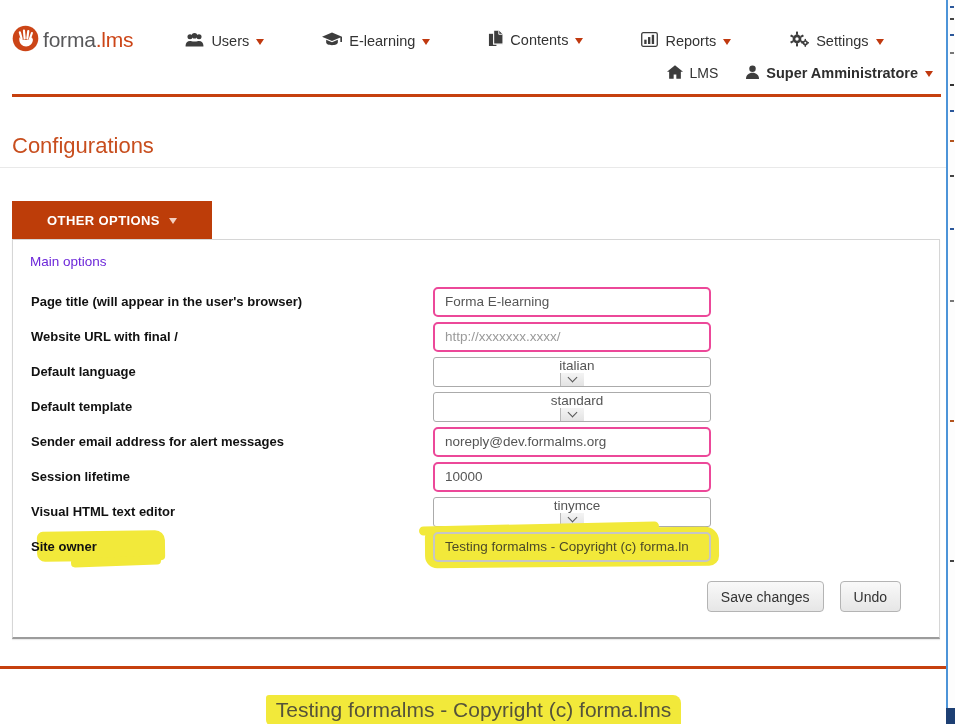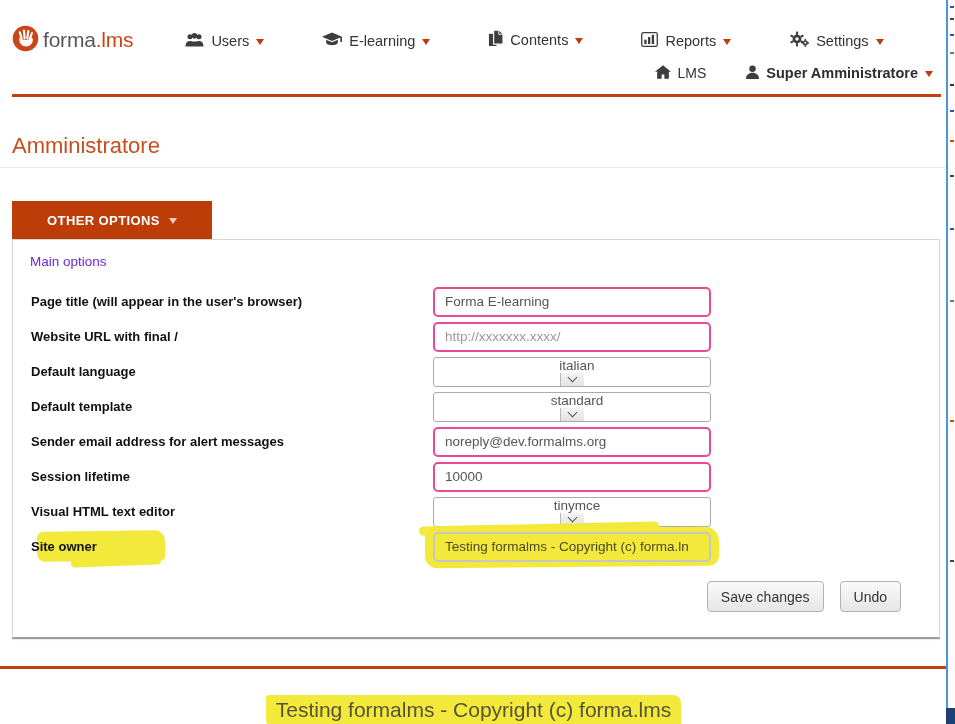--- a/index.html
+++ b/index.html
@@ -12,21 +12,21 @@
   .nav-row1 { display:flex; align-items:center; height:32px; }
   .logo { display:flex; align-items:center; gap:4px; cursor:pointer; }
   .logo-text { font-size:21px; letter-spacing:-0.2px; }
   .logo-text .p1 { color:#58585a; }
   .logo-text .p2 { color:#cc4517; }
   .menu { display:flex; align-items:flex-end; margin-left:52px; gap:58px; }
   .menu-item { display:flex; align-items:center; gap:7px; font-size:14.5px; color:#333; cursor:pointer; }
   .menu-item svg { flex:none; }
   .caret { width:0; height:0; border-left:4.5px solid transparent; border-right:4.5px solid transparent;
     border-top:6px solid #c0390f; margin-top:2px; }
-  .nav-row2 { display:flex; justify-content:flex-end; align-items:center; gap:40px; height:34px; padding-right:8px; }
+  .nav-row2 { display:flex; justify-content:flex-end; align-items:center; gap:28px; height:34px; padding-right:8px; }
   .lms-link { display:flex; align-items:center; gap:6px; font-size:14px; color:#333; cursor:pointer; }
   .user-link { display:flex; align-items:center; gap:7px; font-size:14.5px; font-weight:bold; color:#2e2e2e; cursor:pointer; }
   .topbar-border { height:3px; background:#c6400e; margin-top:4px; }
   .iconink { fill:#3d3d3d; }
 
   
   .page-title { color:#c84e1e; font-size:22px; font-weight:400; margin:36px 0 0 12px; }
   .title-hairline { border-bottom:1px solid #e9e9e9; margin-top:8px; width:947px; }
 
   
@@ -206,21 +206,21 @@
           <path d="M0 15c0-4.1 3-6.6 7-6.6s7 2.5 7 6.6z"></path>
         </svg>
       </span>
       <span>Super Amministratore</span>
       <span class="caret"></span>
     </div>
   </div>
   <div class="topbar-border"></div>
 </div>
 
-<h1 class="page-title">Amministratore</h1>
+<h1 class="page-title">Configurations</h1>
 <div class="title-hairline"></div>
 
 <div class="tab-other">
   <span>OTHER OPTIONS</span>
   <span class="caret"></span>
 </div>
 
 <div class="panel">
   <div class="section-title">Main options</div>
 

